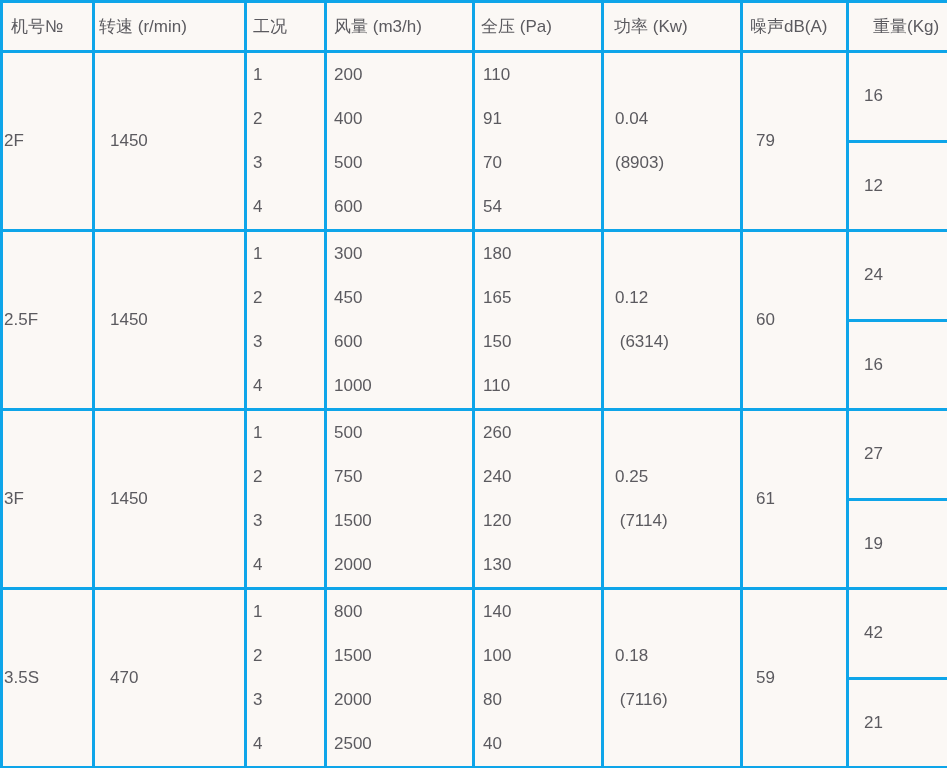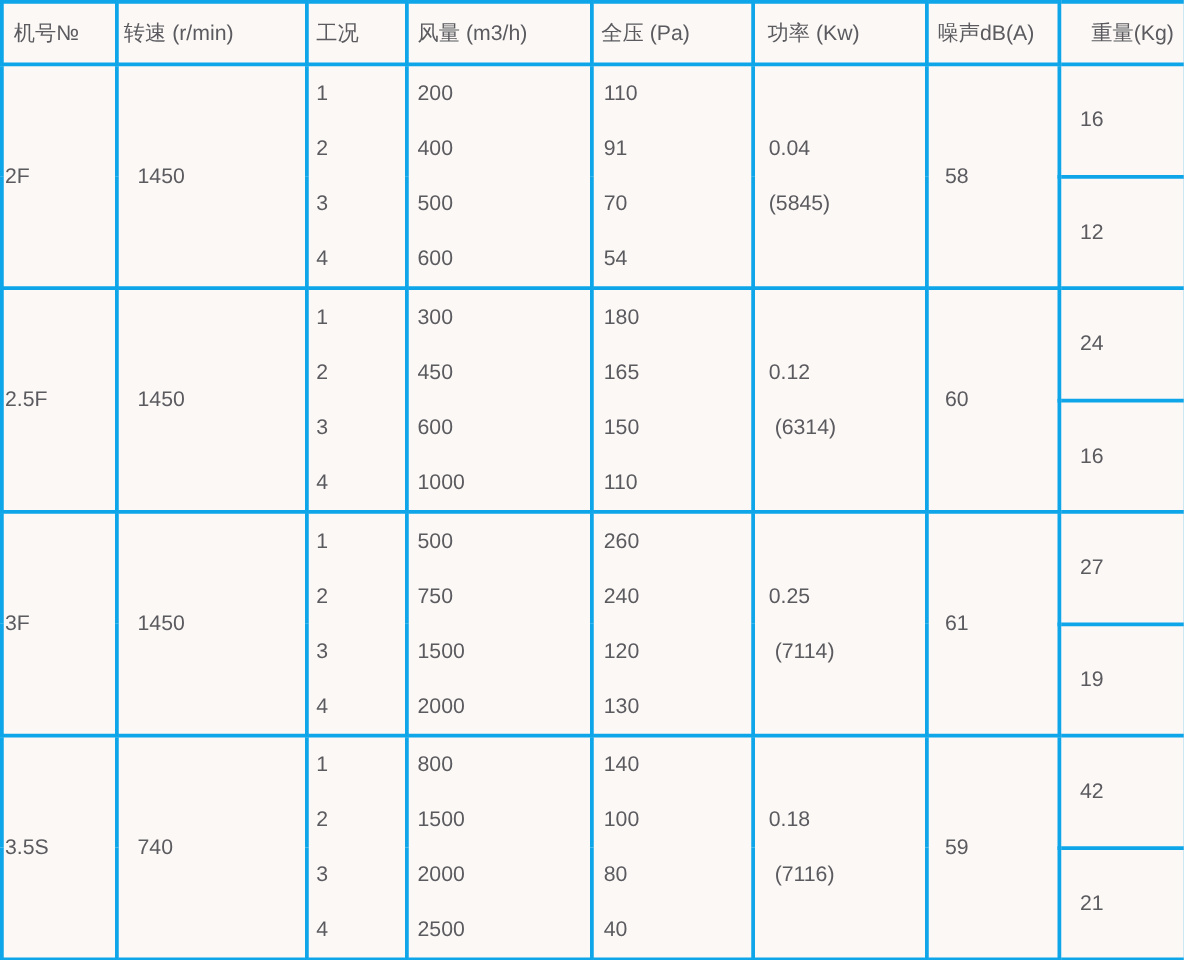--- a/index.html
+++ b/index.html
@@ -92,24 +92,24 @@
       </td>
       <td class="stack c5" rowspan="2">
         <div class="line">110</div>
         <div class="line">91</div>
         <div class="line">70</div>
         <div class="line">54</div>
       </td>
       <td class="stack c6" rowspan="2">
         <div class="line"></div>
         <div class="line">0.04</div>
-        <div class="line">(5845)</div>
-        <div class="line"></div>
-      </td>
-      <td class="c7" rowspan="2">58</td>
+        <div class="line">(8903)</div>
+        <div class="line"></div>
+      </td>
+      <td class="c7" rowspan="2">79</td>
       <td class="c8">16</td>
     </tr>
     <tr class="blk">
       <td class="c8">12</td>
     </tr>
 
     <tr class="blk">
       <td class="c1" rowspan="2">2.5F</td>
       <td class="c2" rowspan="2">1450</td>
       <td class="stack c3" rowspan="2">
@@ -172,21 +172,21 @@
       </td>
       <td class="c7" rowspan="2">61</td>
       <td class="c8">27</td>
     </tr>
     <tr class="blk">
       <td class="c8">19</td>
     </tr>
 
     <tr class="blk">
       <td class="c1" rowspan="2">3.5S</td>
-      <td class="c2" rowspan="2">740</td>
+      <td class="c2" rowspan="2">470</td>
       <td class="stack c3" rowspan="2">
         <div class="line">1</div>
         <div class="line">2</div>
         <div class="line">3</div>
         <div class="line">4</div>
       </td>
       <td class="stack c4" rowspan="2">
         <div class="line">800</div>
         <div class="line">1500</div>
         <div class="line">2000</div>

